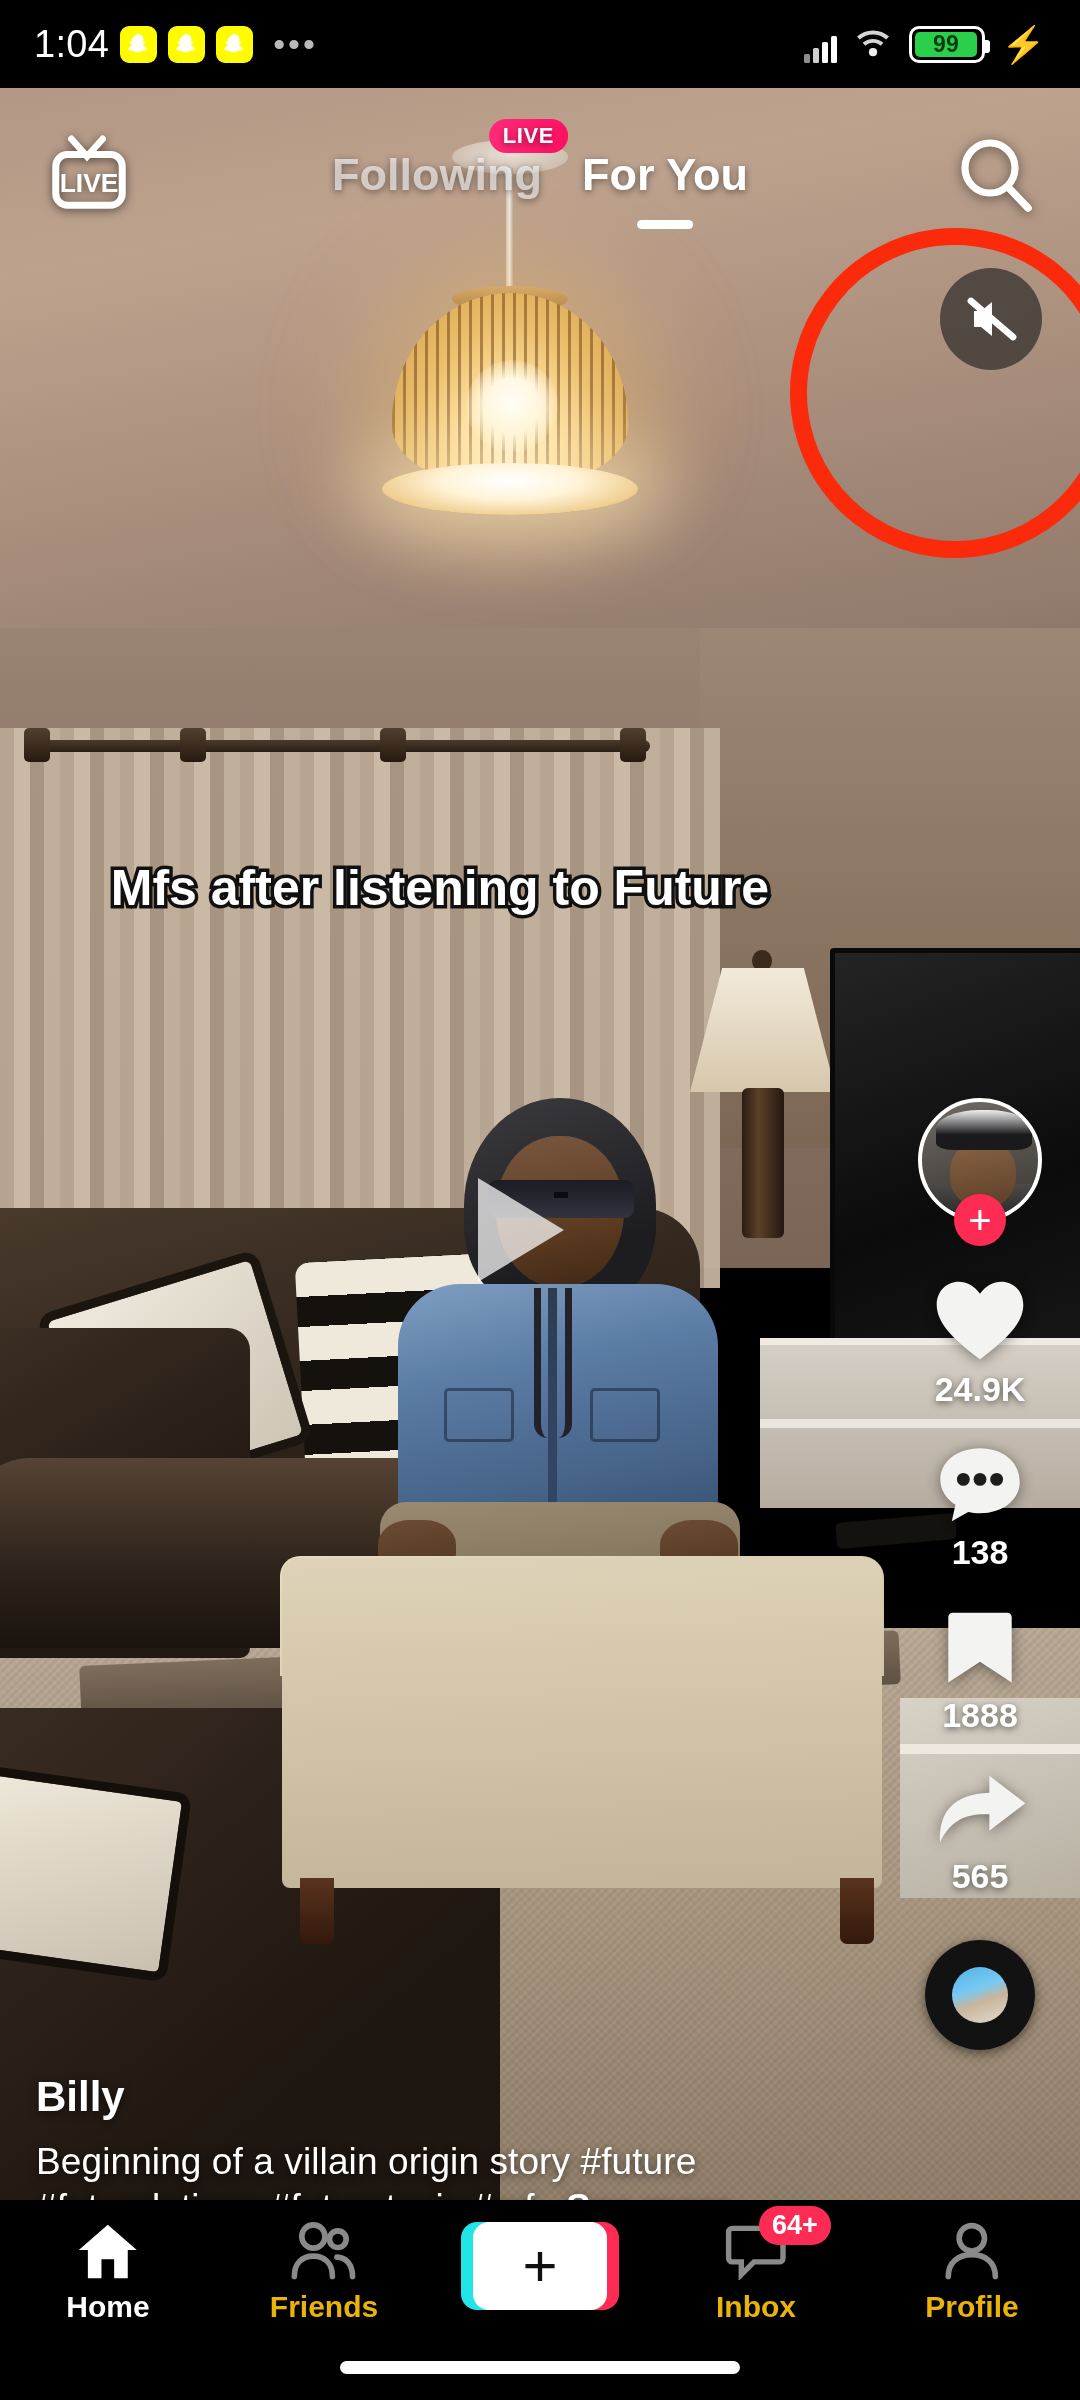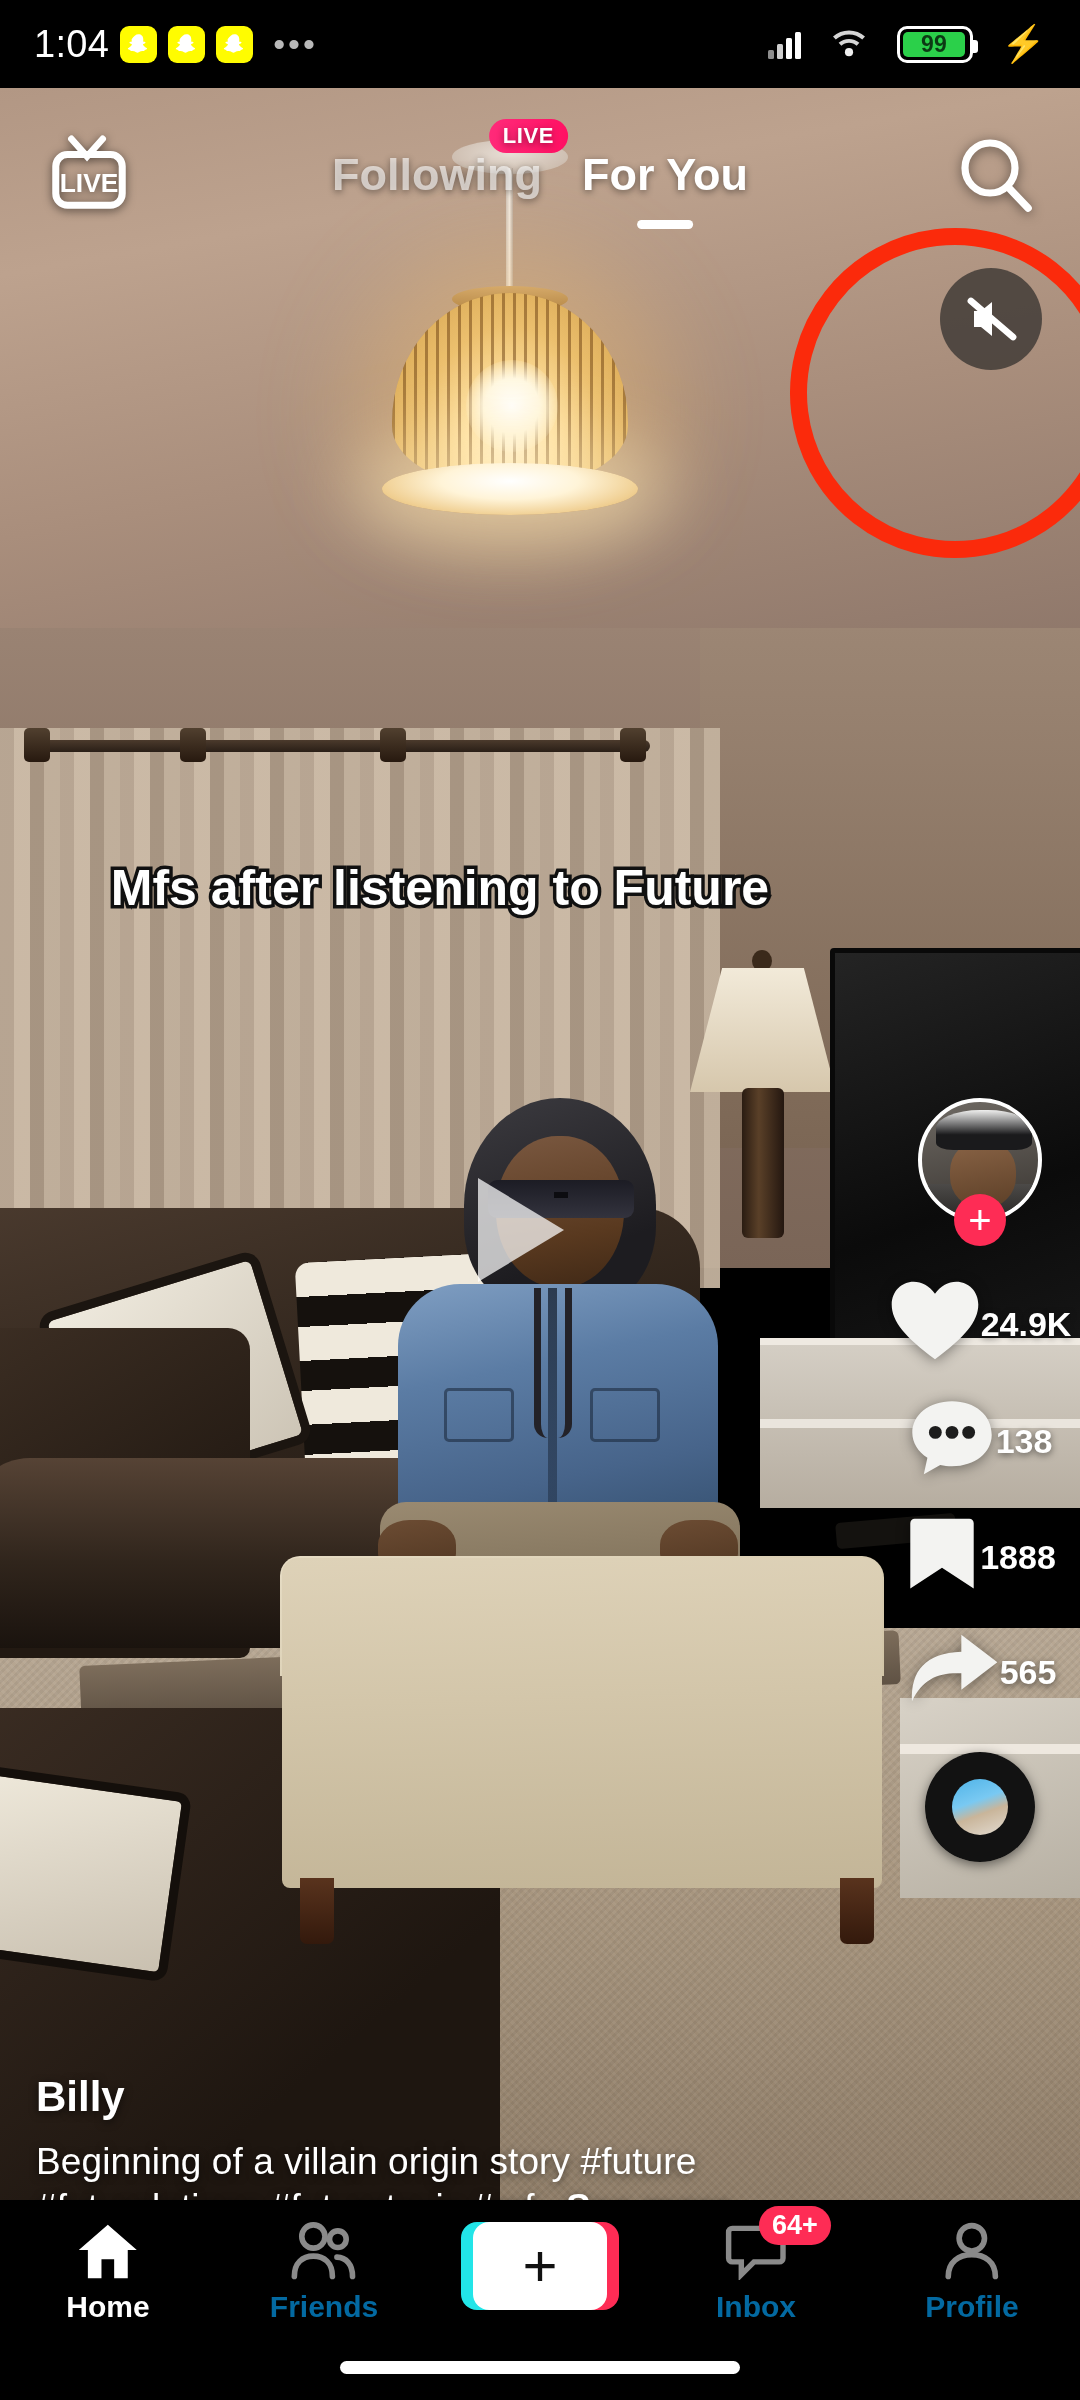--- a/index.html
+++ b/index.html
@@ -17,21 +17,21 @@
     justify-content:space-between; padding:0 34px; z-index:60;
   }
   .sb-left{ display:flex; align-items:center; gap:11px; }
   .sb-time{ color:#fff; font-size:38px; font-weight:500; letter-spacing:.3px; }
   .snap{
     width:37px; height:37px; border-radius:9px; background:#FFFC00;
     display:flex; align-items:center; justify-content:center;
   }
   .snap svg{ width:25px; height:25px; }
   .sb-dots{ color:#b9b9b9; font-size:34px; letter-spacing:3px; margin-left:9px; line-height:1; }
-  .sb-right{ display:flex; align-items:center; gap:26px; }
+  .sb-right{ display:flex; align-items:flex-end; gap:14px; }
   .bars{ display:flex; align-items:flex-end; gap:3px; height:30px; }
   .bars i{ display:block; width:6px; background:#fff; border-radius:1.5px; }
   .bars i:nth-child(1){ height:9px;  background:#8d8d8d;}
   .bars i:nth-child(2){ height:15px; background:#cfcfcf;}
   .bars i:nth-child(3){ height:21px; }
   .bars i:nth-child(4){ height:27px; }
   .batt{
     width:76px; height:37px; border:3.5px solid #fff; border-radius:10px;
     position:relative; display:flex; align-items:center; padding:3px;
   }
@@ -340,21 +340,21 @@
   .av-face{ position:absolute; top:38px; left:28px; width:66px; height:68px;
             background:linear-gradient(170deg,#8a6446,#5c3f27); border-radius:46%; }
   .av-body{ position:absolute; bottom:0; left:6px; width:110px; height:34px;
             background:linear-gradient(180deg,#4c4a48,#2a2826); }
   .plus{
     position:absolute; bottom:-24px; left:50%; transform:translateX(-50%);
     width:52px; height:52px; border-radius:50%; background:#fe2c55;
     display:flex; align-items:center; justify-content:center;
     color:#fff; font-size:40px; font-weight:300; line-height:0.86;
   }
-  .act{ display:flex; flex-direction:row; align-items:center; margin-bottom:34px; }
+  .act{ display:flex; flex-direction:column; align-items:center; margin-bottom:34px; }
   .act svg{ filter:drop-shadow(0 2px 7px rgba(0,0,0,.42)); }
   .actcount{
     color:#fff; font-size:34px; font-weight:bold; margin-top:8px;
     text-shadow:0 2px 7px rgba(0,0,0,.55);
   }
   .disc{
     width:110px; height:110px; border-radius:50%;
     background:radial-gradient(circle at 50% 50%, #2c2c2c 0 26%, #121212 27% 100%);
     display:flex; align-items:center; justify-content:center;
     box-shadow:0 3px 12px rgba(0,0,0,.5); margin-top:10px;
@@ -384,21 +384,21 @@
   .music .note{ font-size:36px; }
 
   
   .botnav{
     position:absolute; bottom:0; left:0; width:1080px; height:200px;
     background:#000; display:flex; align-items:flex-start;
     justify-content:space-around; padding-top:22px; z-index:60;
   }
   .nav{ display:flex; flex-direction:column; align-items:center; width:186px; position:relative; }
   .nav svg{ height:58px; }
-  .navlbl{ color:#0369a1; font-size:30px; margin-top:10px; font-weight:bold; }
+  .navlbl{ color:#eab308; font-size:30px; margin-top:10px; font-weight:bold; }
   .nav.active .navlbl{ color:#fff; }
   .createbtn{
     position:relative; width:134px; height:88px; border-radius:16px;
     background:#fff; display:flex; align-items:center; justify-content:center;
   }
   .createbtn:before,.createbtn:after{
     content:""; position:absolute; top:0; width:40px; height:88px; border-radius:16px; z-index:-1;
   }
   .createbtn:before{ left:-12px; background:#22e5e8; }
   .createbtn:after{ right:-12px; background:#fe2c55; }

